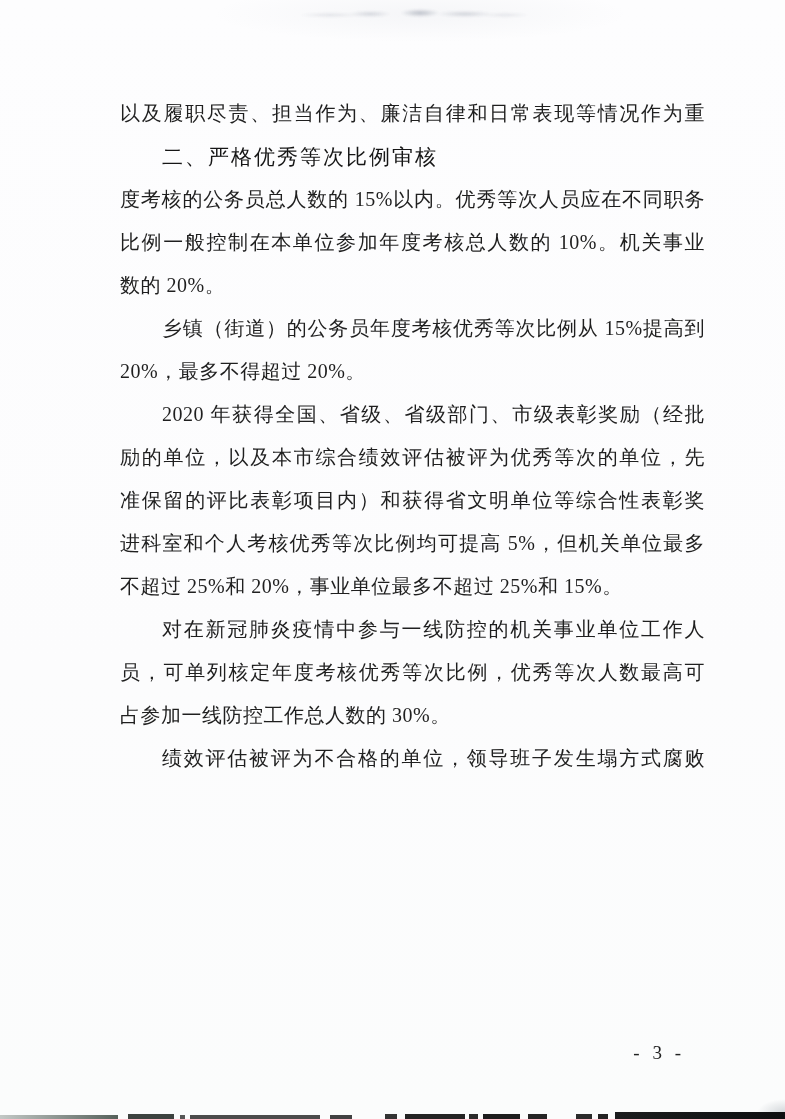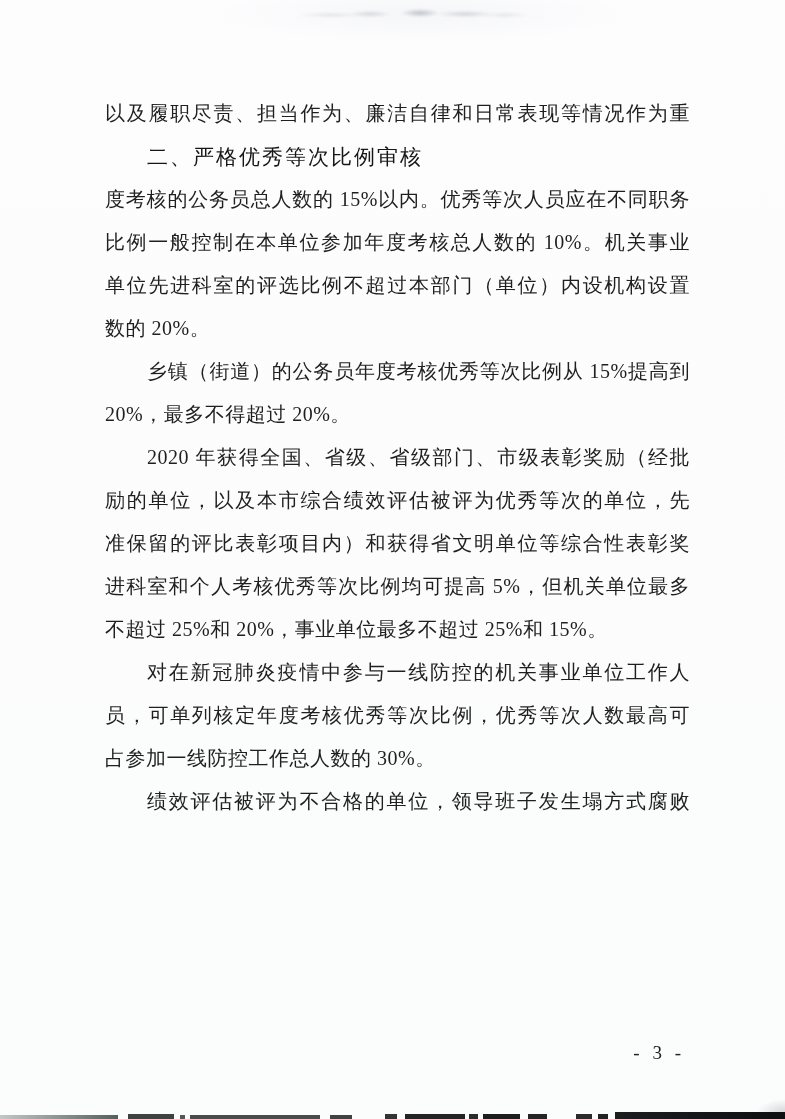--- a/index.html
+++ b/index.html
@@ -29,21 +29,21 @@
       radial-gradient(ellipse 28px 6px at 120px 8px, rgba(90,100,120,0.45), rgba(90,100,120,0) 70%),
       radial-gradient(ellipse 40px 5px at 165px 9px, rgba(90,100,120,0.30), rgba(90,100,120,0) 70%),
       radial-gradient(ellipse 30px 5px at 70px 9px, rgba(90,100,120,0.28), rgba(90,100,120,0) 70%),
       radial-gradient(ellipse 45px 4px at 30px 10px, rgba(90,100,120,0.18), rgba(90,100,120,0) 70%),
       radial-gradient(ellipse 35px 4px at 205px 10px, rgba(90,100,120,0.16), rgba(90,100,120,0) 70%);
     filter: blur(1.2px);
     opacity: 0.8;
   }
   .text-block {
     position: absolute;
-    left: 105px;
+    left: 120px;
     top: 92px;
     width: 585px;
   }
   .line {
     height: 43px;
     line-height: 43px;
     font-size: 20px;
     letter-spacing: 0.5px;
     white-space: nowrap;
     text-align: left;
@@ -111,21 +111,20 @@
 
 <div class="page">
 
   <div class="bleed-top"></div>
 
   <div class="text-block">
     <div class="line just">以及履职尽责、担当作为、廉洁自律和日常表现等情况作为重</div>
     <div class="line heading ind">二、严格优秀等次比例审核</div>
     <div class="line just">度考核的公务员总人数的 15%以内。优秀等次人员应在不同职务</div>
     <div class="line just">比例一般控制在本单位参加年度考核总人数的 10%。机关事业</div>
-    <div class="line just">单位先进科室的评选比例不超过本部门（单位）内设机构设置</div>
     <div class="line">数的 20%。</div>
     <div class="line just ind">乡镇（街道）的公务员年度考核优秀等次比例从 15%提高到</div>
     <div class="line">20%，最多不得超过 20%。</div>
     <div class="line just ind">2020 年获得全国、省级、省级部门、市级表彰奖励（经批</div>
     <div class="line just">励的单位，以及本市综合绩效评估被评为优秀等次的单位，先</div>
     <div class="line just">准保留的评比表彰项目内）和获得省文明单位等综合性表彰奖</div>
     <div class="line just">进科室和个人考核优秀等次比例均可提高 5%，但机关单位最多</div>
     <div class="line">不超过 25%和 20%，事业单位最多不超过 25%和 15%。</div>
     <div class="line just ind">对在新冠肺炎疫情中参与一线防控的机关事业单位工作人</div>
     <div class="line just">员，可单列核定年度考核优秀等次比例，优秀等次人数最高可</div>

